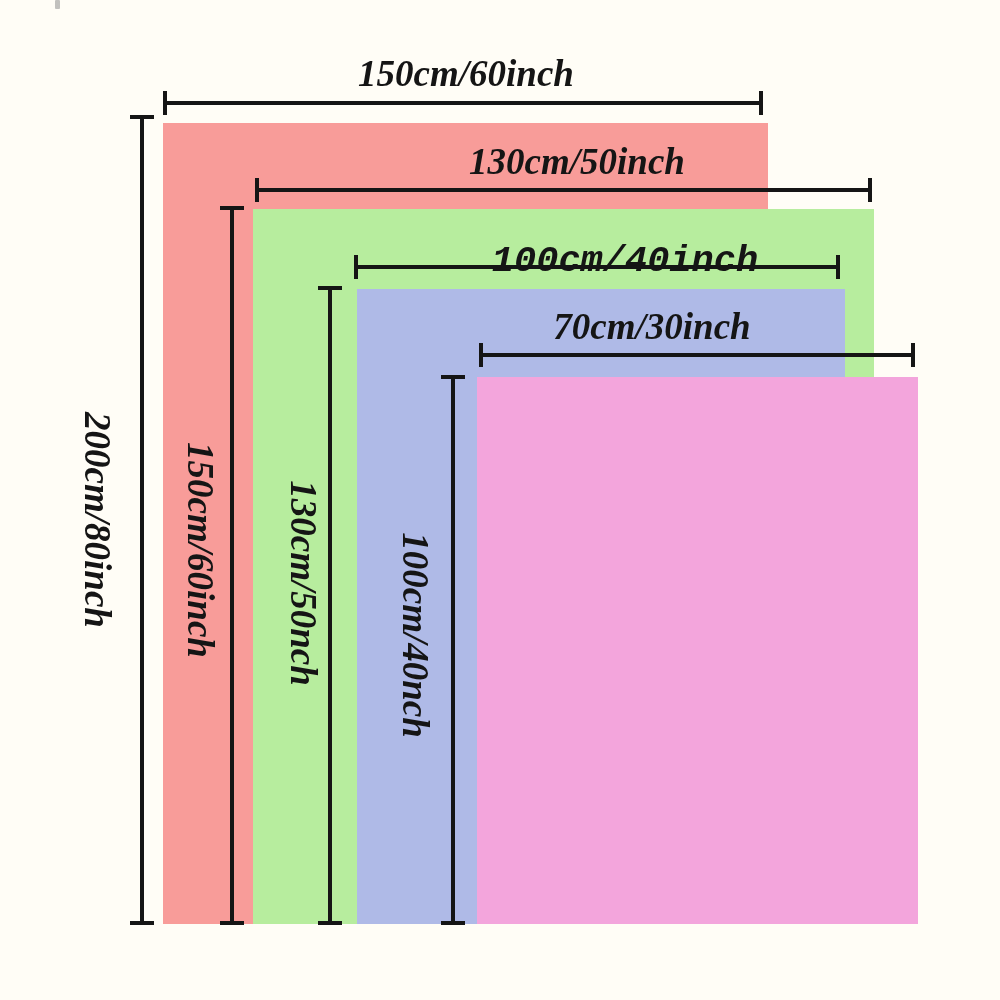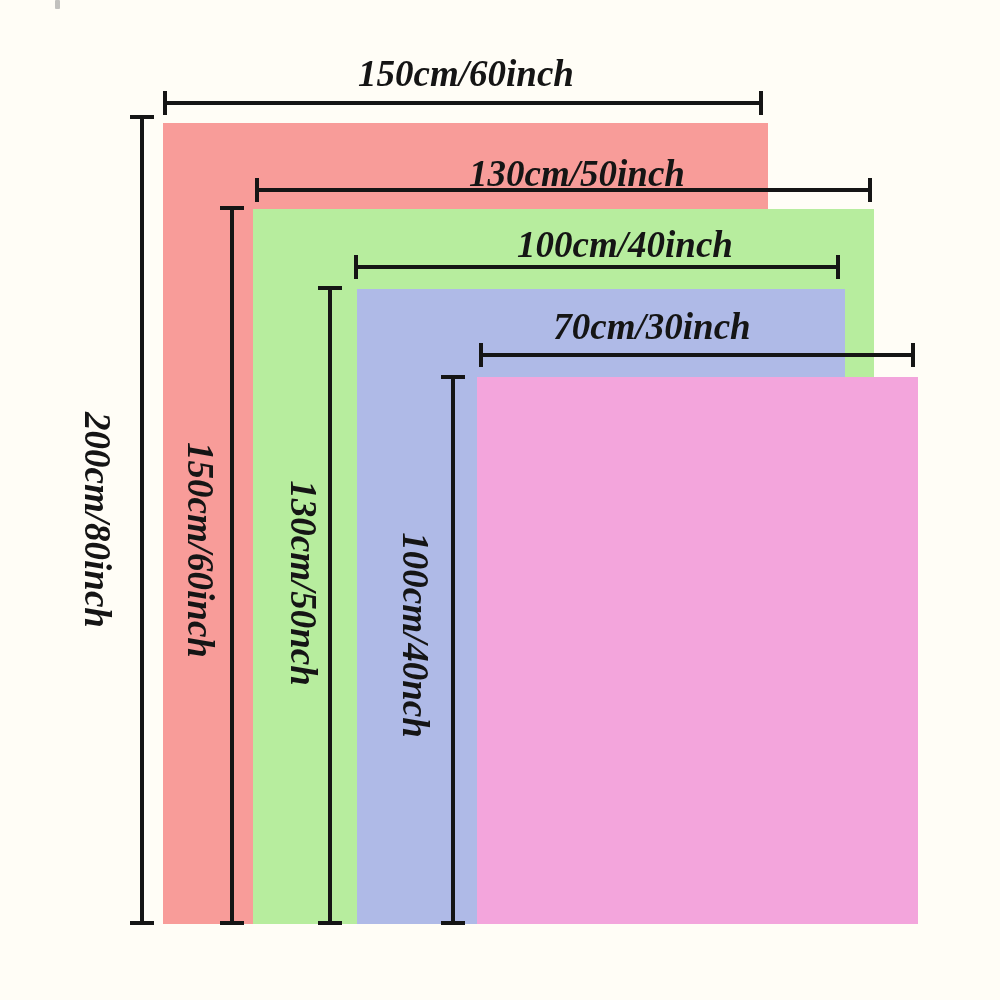--- a/index.html
+++ b/index.html
@@ -68,22 +68,22 @@
   <div class="hdim" style="left: 257px; top: 188px; width: 613px; background-color: rgb(21, 21, 21);"></div>
   <div class="hdim" style="left: 356px; top: 265px; width: 482px; background-color: rgb(21, 21, 21);"></div>
   <div class="hdim" style="left: 481px; top: 353px; width: 432px; background-color: rgb(21, 21, 21);"></div>
 
   <div class="vdim" style="left: 140px; top: 117px; height: 806px; background-color: rgb(21, 21, 21);"></div>
   <div class="vdim" style="left: 230px; top: 208px; height: 715px; background-color: rgb(21, 21, 21);"></div>
   <div class="vdim" style="left: 328px; top: 288px; height: 635px; background-color: rgb(21, 21, 21);"></div>
   <div class="vdim" style="left: 451px; top: 377px; height: 546px; background-color: rgb(21, 21, 21);"></div>
 
   <div class="hlabel" style="left:466px; top:55px;">150cm/60inch</div>
-  <div class="hlabel" style="left:577px; top:143px;margin-top:12px;">130cm/50inch</div>
-  <div class="hlabel" style="left:625px; top:226px;">100cm/40inch</div>
+  <div class="hlabel" style="left:577px; top:143px;">130cm/50inch</div>
+  <div class="hlabel" style="left:625px; top:243px;font-family:Liberation Mono, monospace;">100cm/40inch</div>
   <div class="hlabel" style="left:652px; top:308px;">70cm/30inch</div>
 
   <div class="vlabel" style="left:97px; top:520px;">200cm/80inch</div>
   <div class="vlabel" style="left:200px; top:550px;">150cm/60inch</div>
   <div class="vlabel" style="left:303px; top:583px;">130cm/50nch</div>
   <div class="vlabel" style="left:415px; top:635px;">100cm/40nch</div>
 
 </div>
 
 </body></html>

